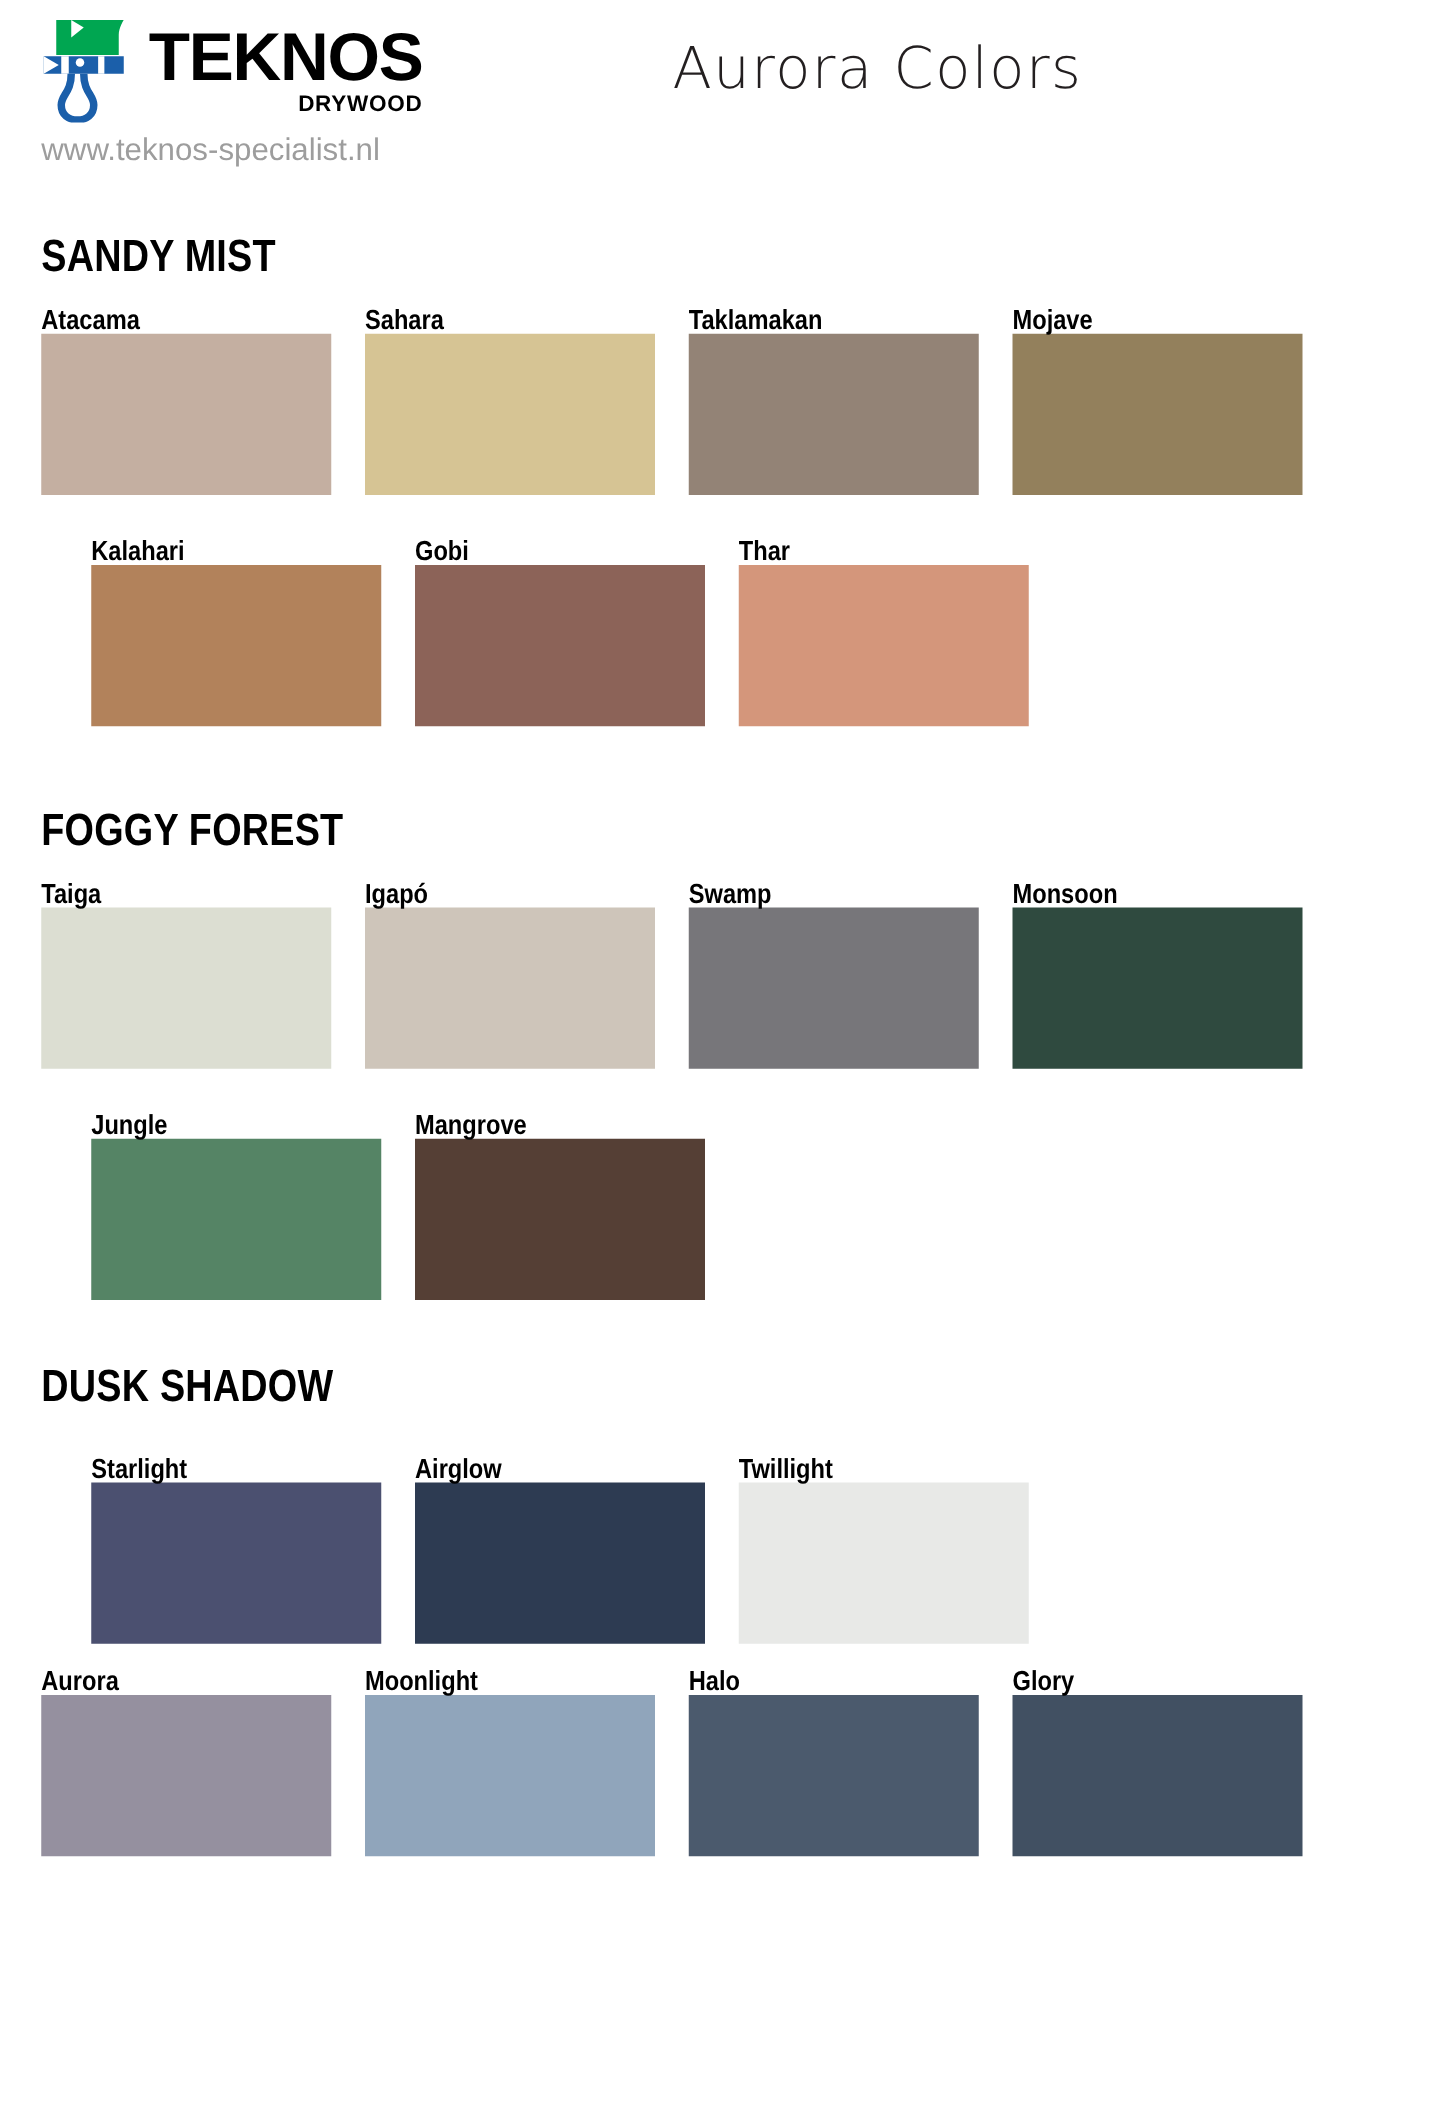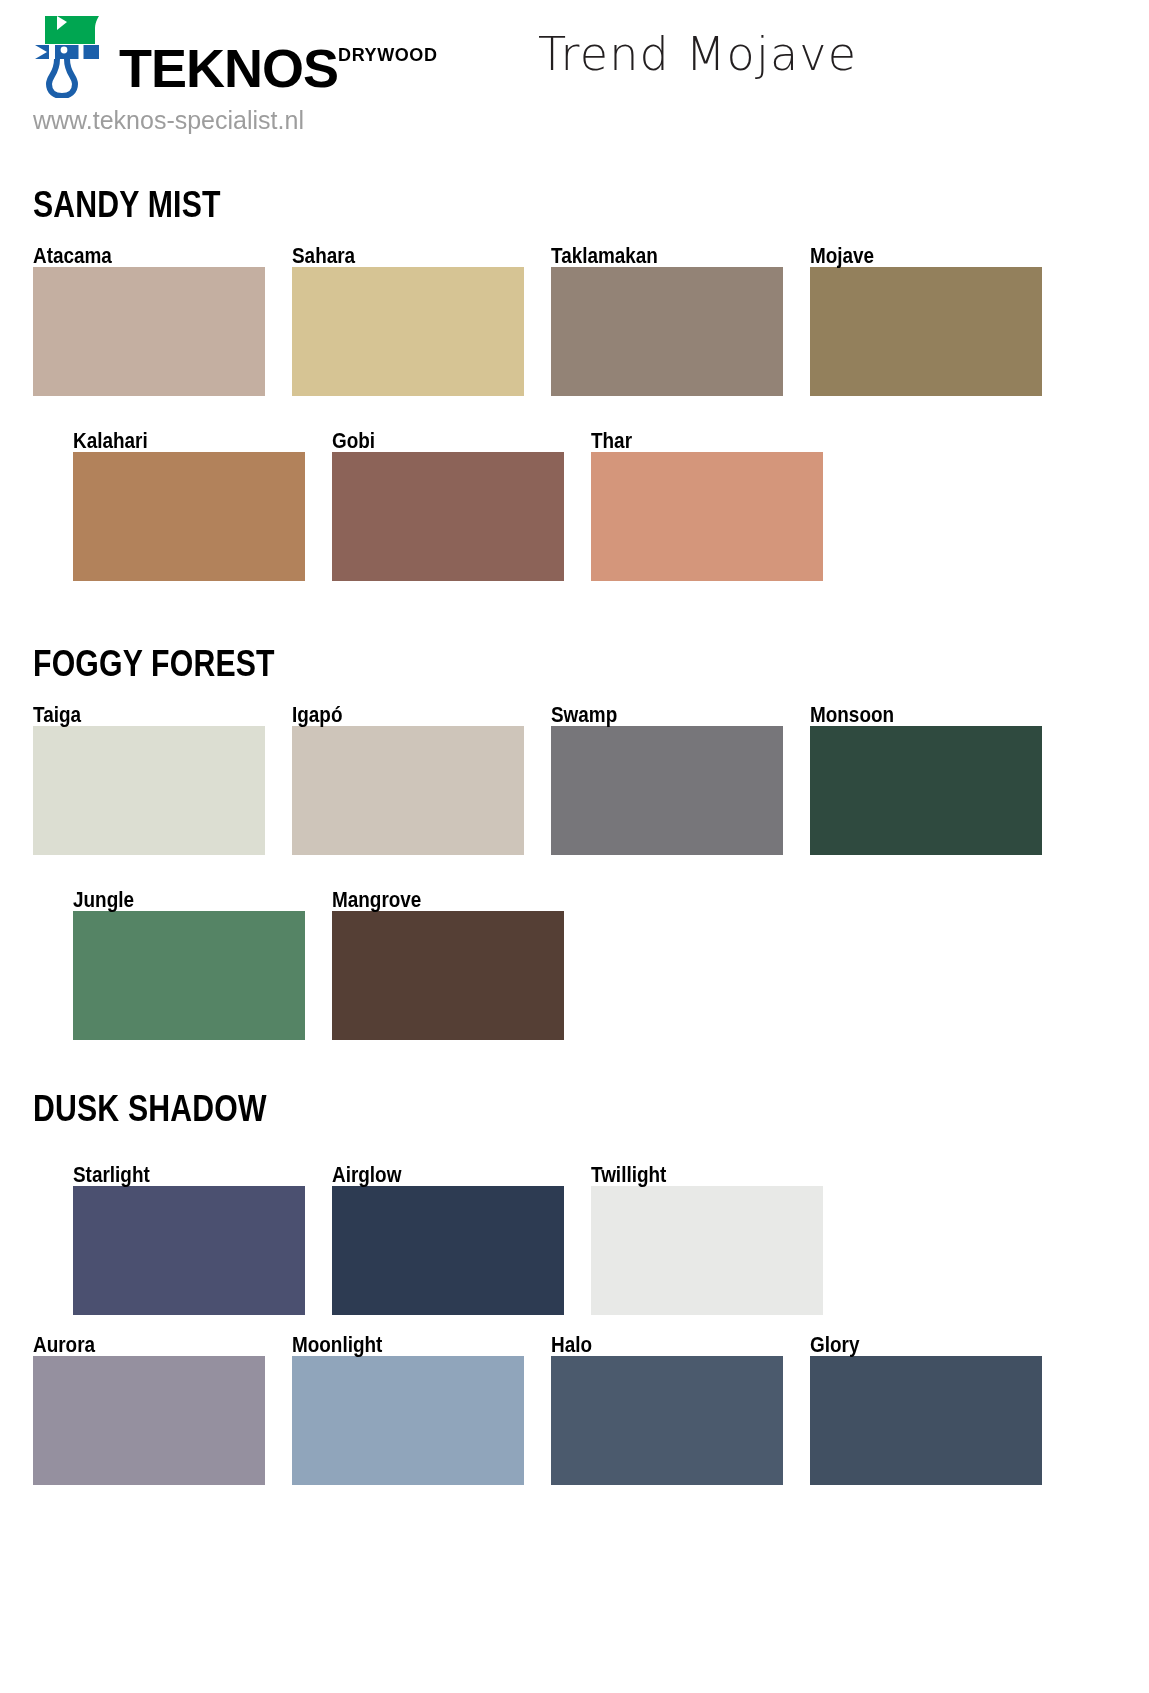--- a/index.html
+++ b/index.html
@@ -19,21 +19,21 @@
     padding:18px 0 0 0;
   }
   .logo-block {
     position:absolute;
     left:33px; top:14px;
     display:flex;
     flex-direction:column;
   }
   .logo-row { display:flex; align-items:flex-end; }
   .logo-mark { width:78px; height:84px; display:block; }
-  .logo-words { display:flex; margin-left:8px; padding-bottom:4px; }
+  .logo-words { display:flex; flex-direction:column; margin-left:8px; padding-bottom:4px; }
   .logo-teknos {
     font-family:"Liberation Sans", sans-serif;
     font-weight:bold;
     font-size:54px;
     letter-spacing:-1px;
     line-height:0.92;
     color:#000000;
   }
   .logo-drywood {
     font-family:"Liberation Sans", sans-serif;
@@ -131,21 +131,21 @@
         </svg>
       </span>
       <span class="logo-words">
         <span class="logo-teknos">TEKNOS</span>
         <span class="logo-drywood">DRYWOOD</span>
       </span>
     </div>
     <span class="logo-url">www.teknos-specialist.nl</span>
   </div>
 
-  <div class="page-title">Trend Mojave</div>
+  <div class="page-title">Aurora Colors</div>
 </div>
 
 <div class="sheet">
 
   <div class="section sec-sandy">
     <div class="section-title">SANDY MIST</div>
 
     <div class="swatch-grid row-gap-top">
       <div class="swatch-cell">
         <div class="swatch-label">Atacama</div>

